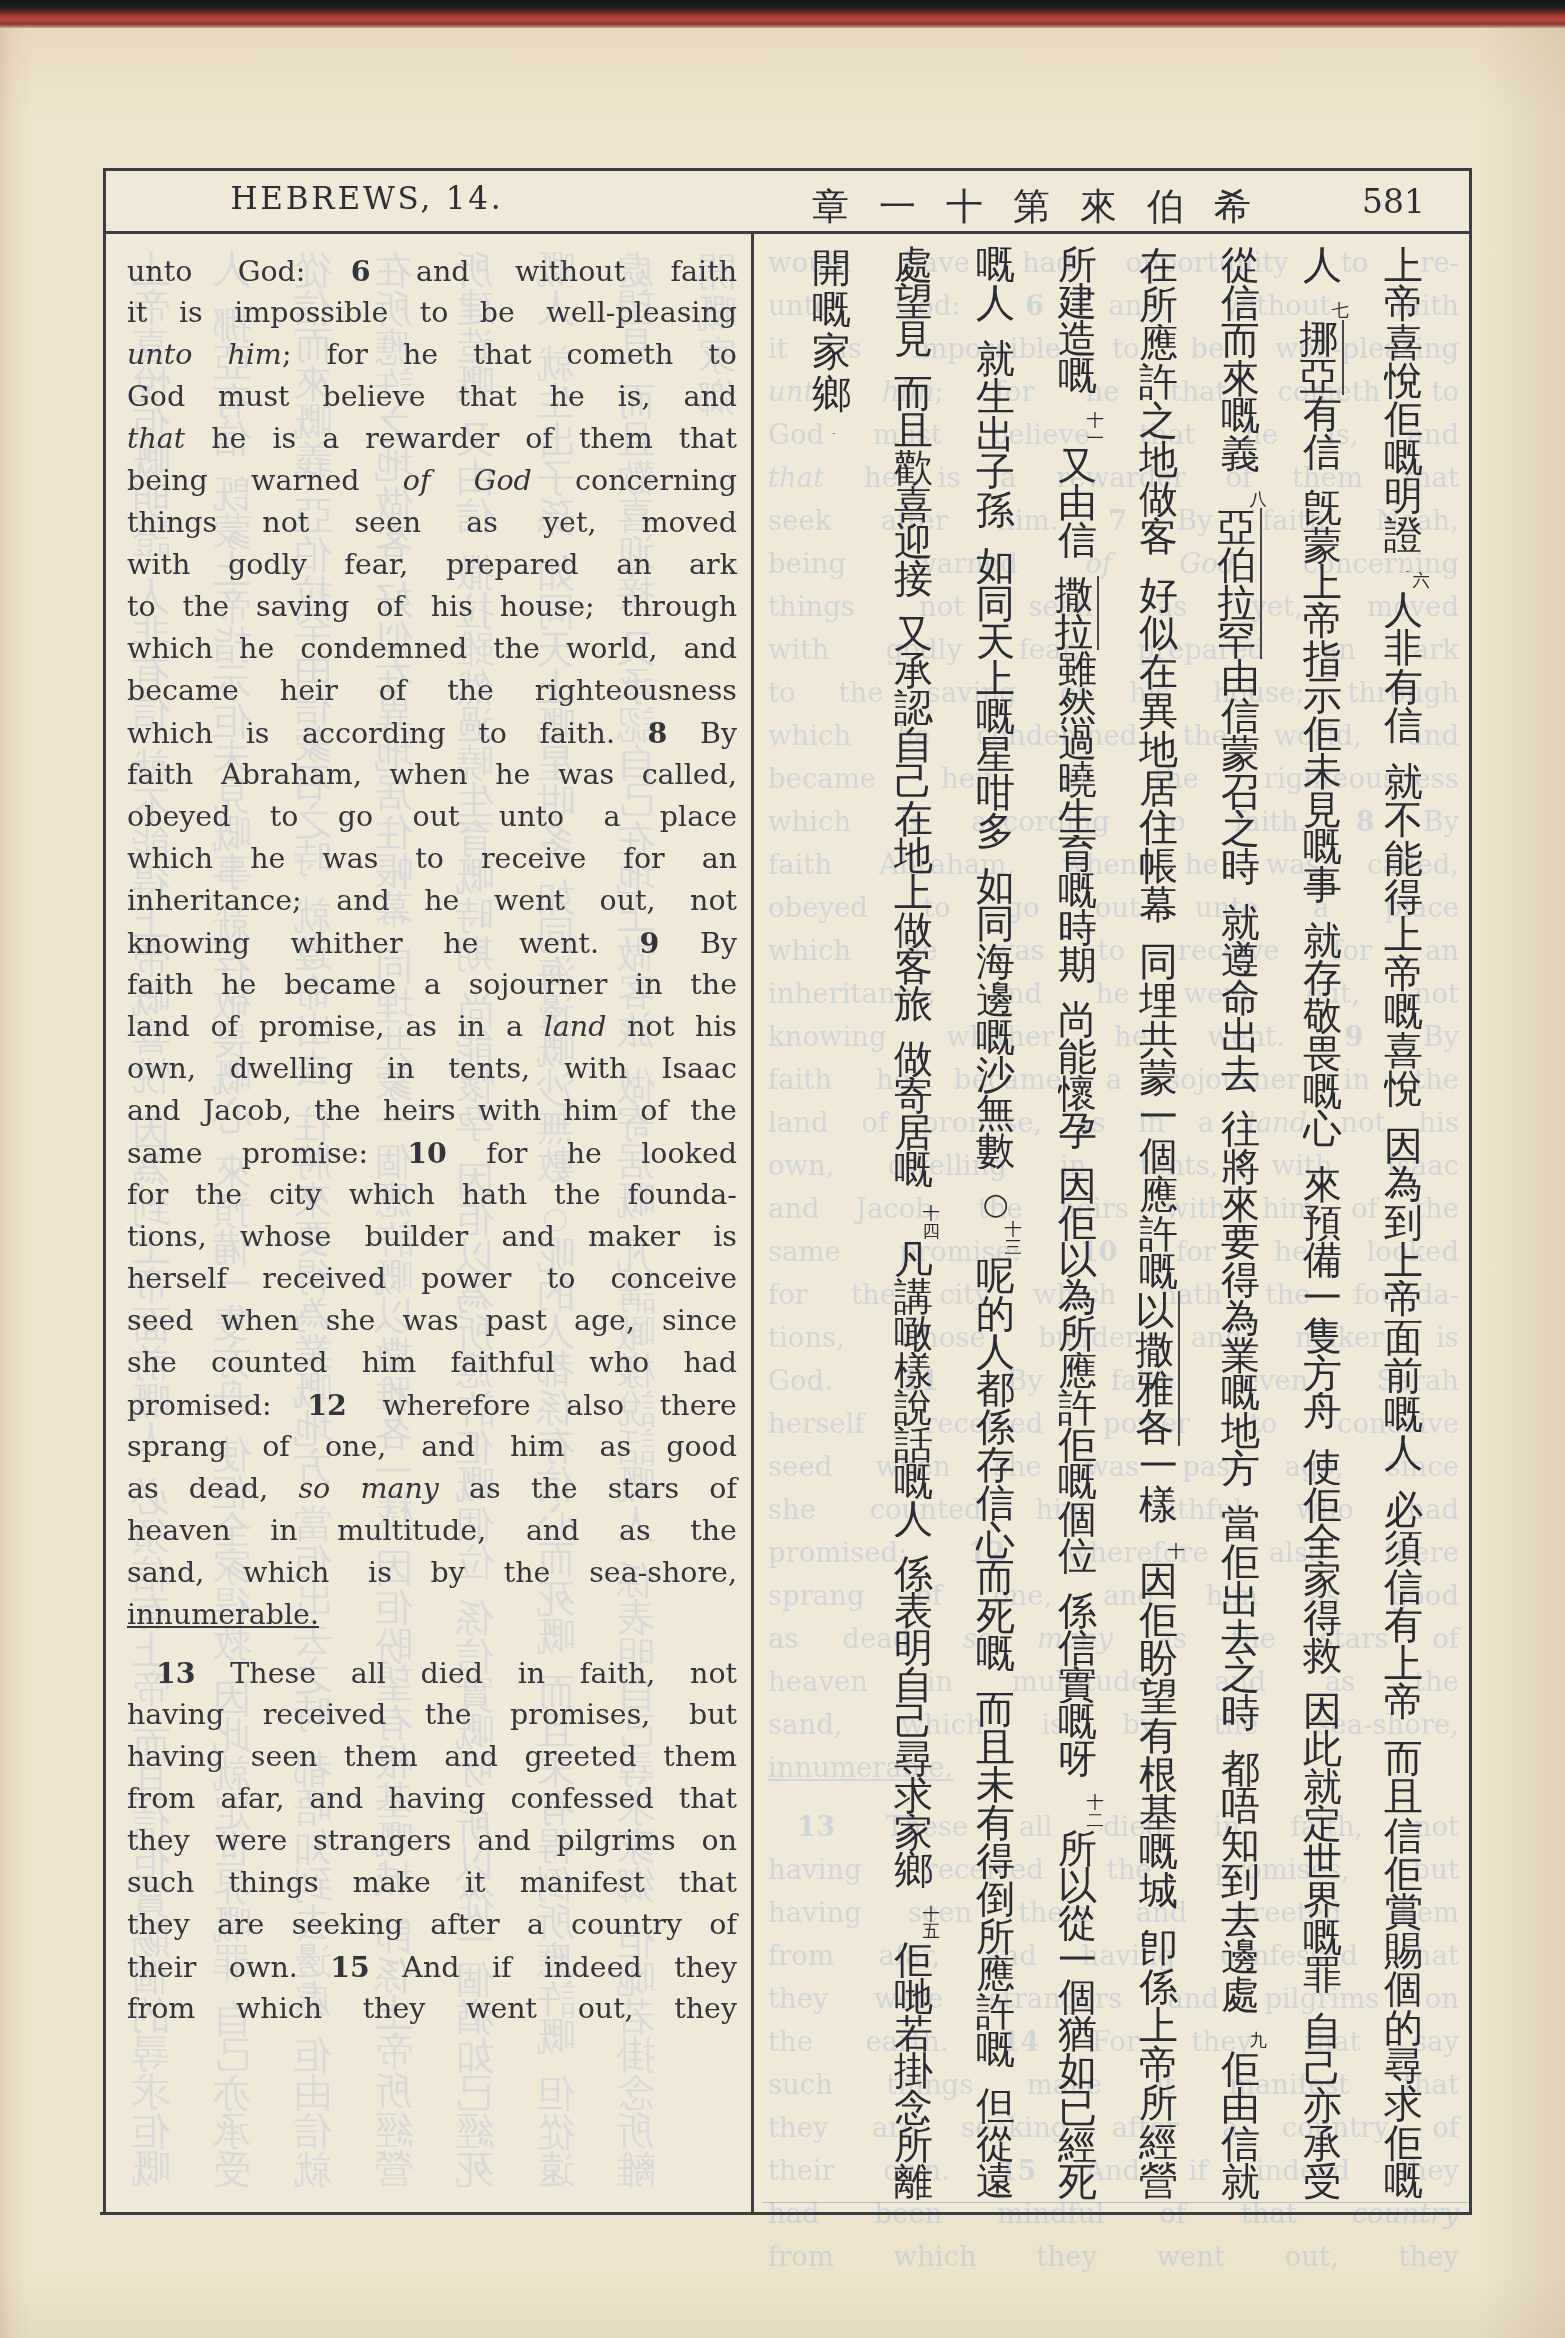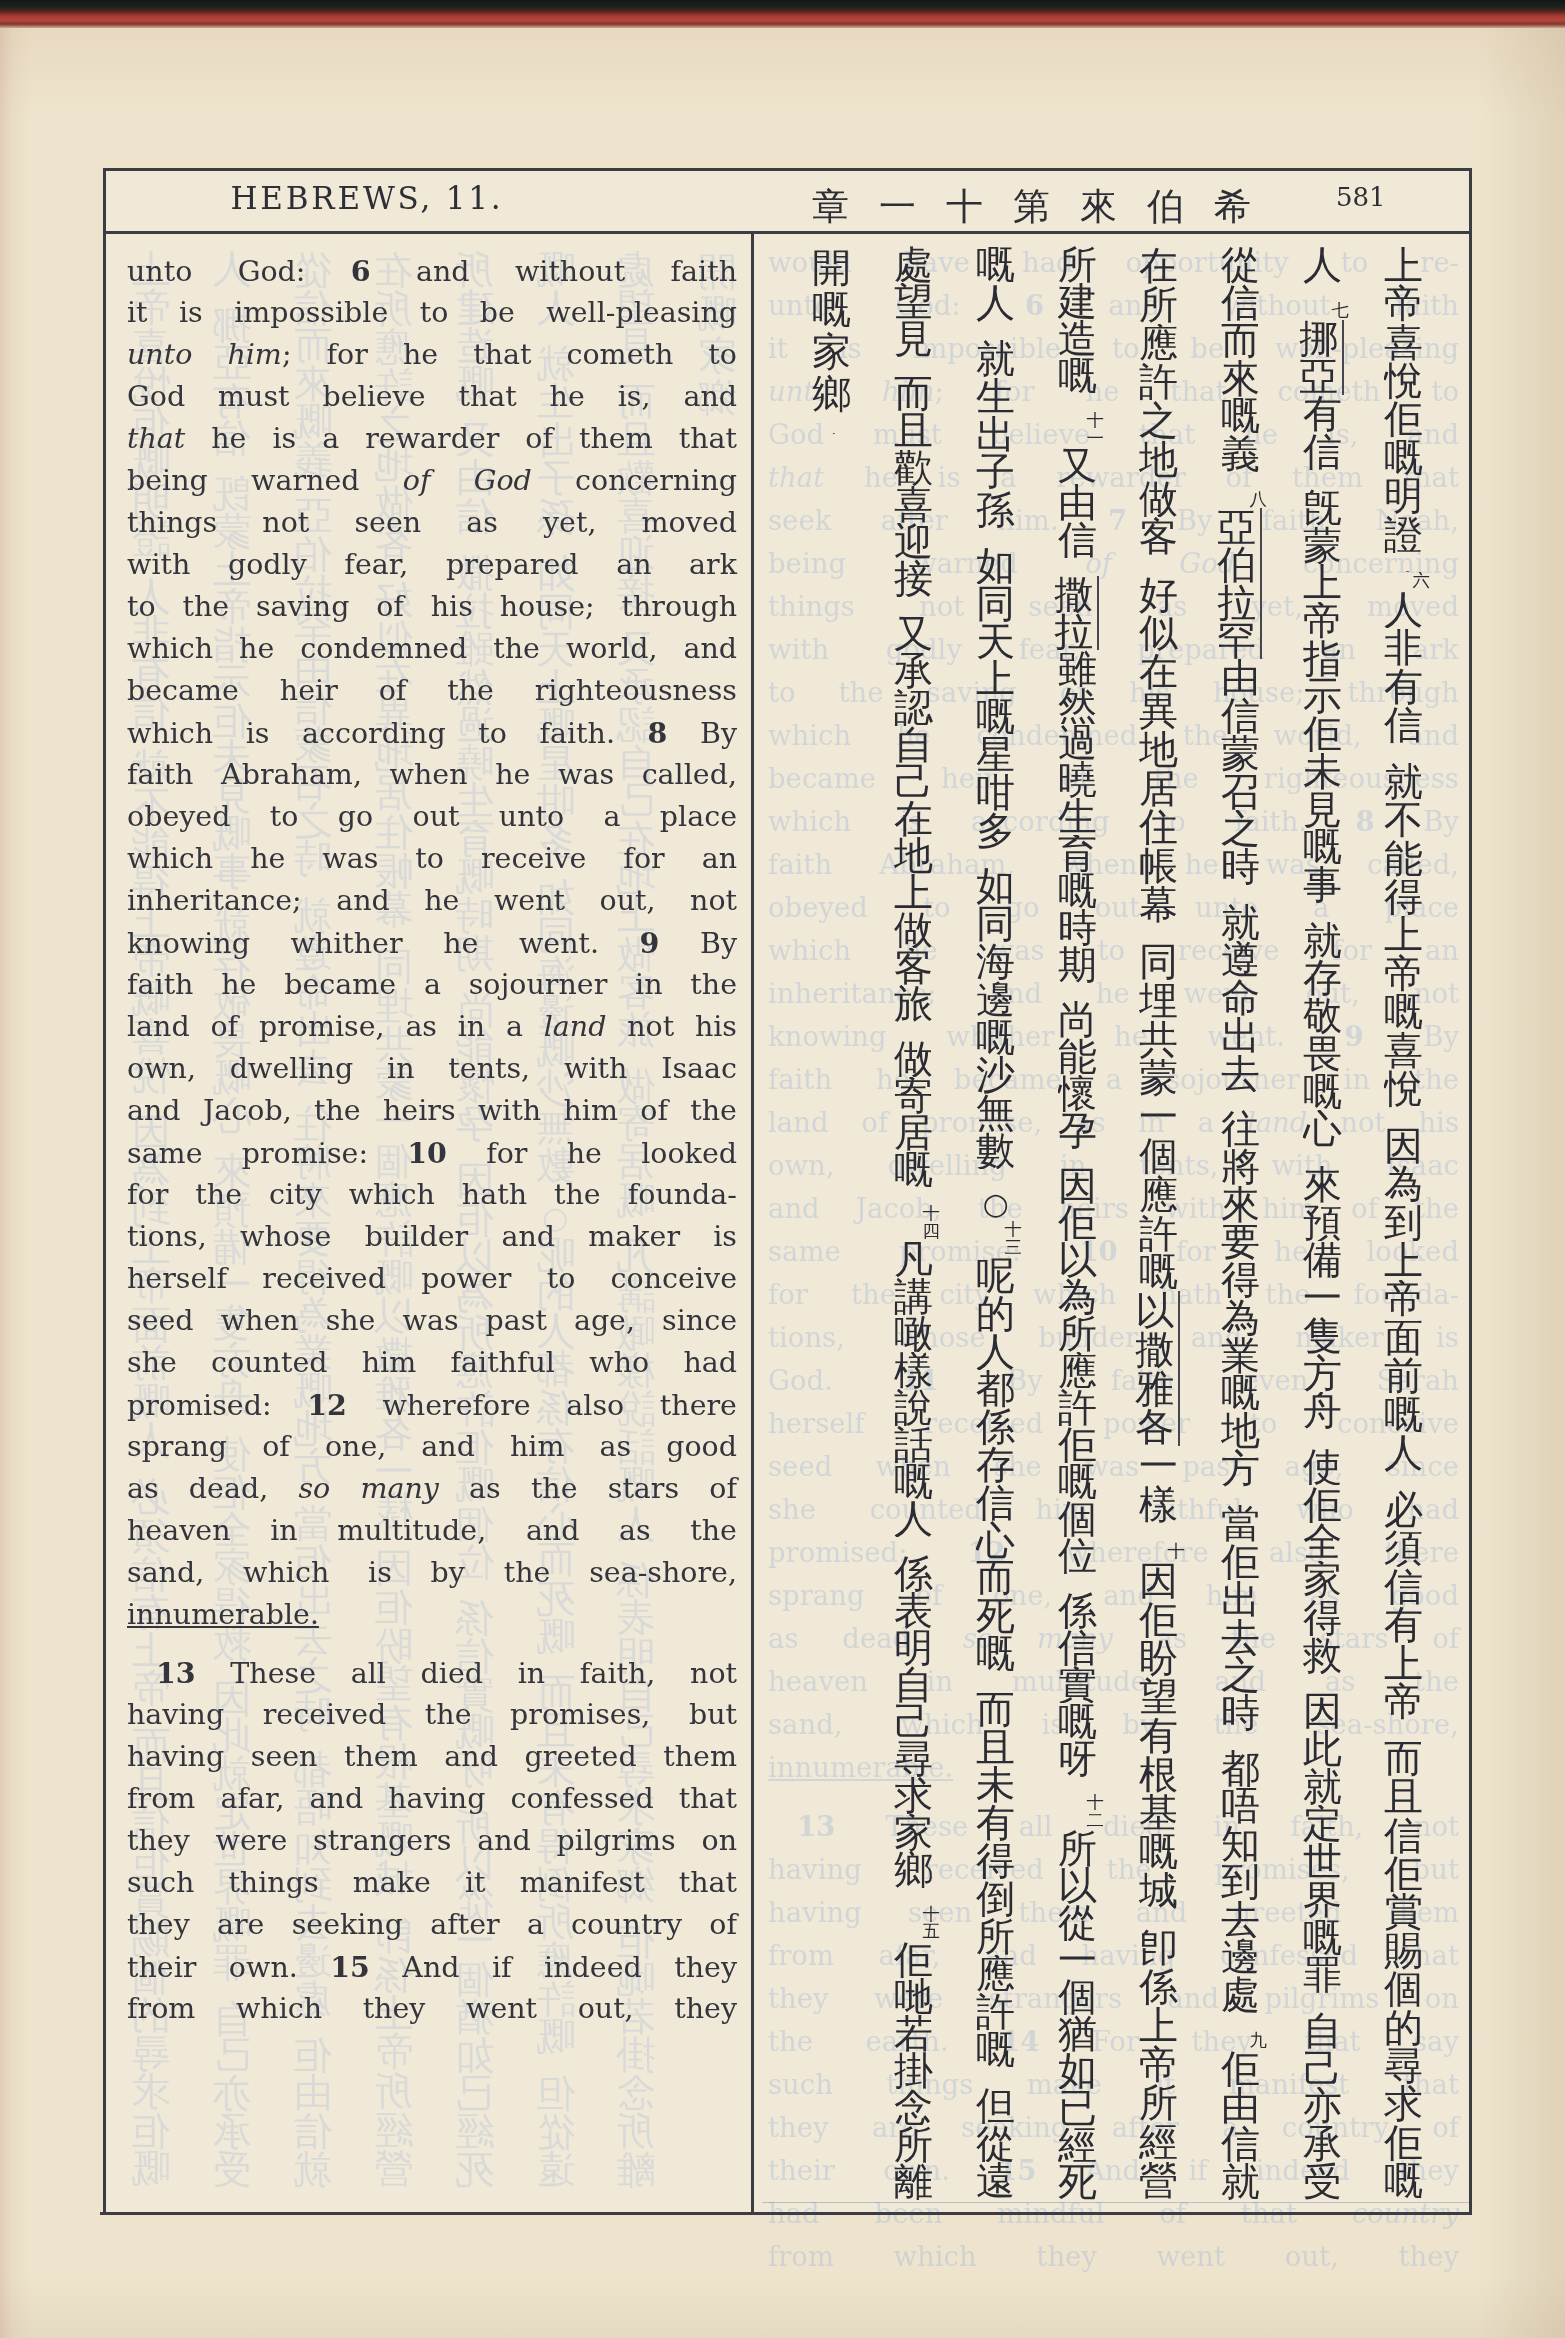--- a/index.html
+++ b/index.html
@@ -33,21 +33,21 @@
   #fr-left{left:103px;top:168px;width:2.8px;height:2047px;}
   #fr-right{left:1469px;top:168px;width:2.8px;height:2047px;}
   #fr-header{left:103px;top:231px;width:1369px;height:2.8px;}
   #fr-divider{left:751px;top:231px;width:2.8px;height:1984px;}
   #fr-bottom-faint{left:762px;top:2202px;width:707px;height:0.9px;background:rgba(120,140,170,.45);}
   
   .hdr{position:absolute;color:#2e2f36;z-index:5;}
   #hdr-left{left:165px;top:180px;width:404px;text-align:center;font-size:31px;letter-spacing:2.8px;}
   #hdr-cn{left:812px;top:182px;font-size:37px;letter-spacing:30px;white-space:nowrap;
           font-family:"DejaVu Sans","Liberation Sans",sans-serif;}
-  #hdr-num{left:1336px;top:182px;width:115px;text-align:left;font-size:26px;}
+  #hdr-num{left:1336px;top:182px;width:115px;text-align:center;font-size:33px;}
   
   #etext{position:absolute;left:127px;top:250px;width:610px;color:#34353c;z-index:2;}
   .eline{
     height:42px;line-height:42px;font-size:28.5px;
     text-align:justify;text-align-last:justify;white-space:nowrap0;
   }
   .eline.left{text-align-last:left;text-decoration:underline;}
   .eline.indent{padding-left:29px;margin-top:16px;}
   .eline b{font-weight:bold;}
   .eline i{font-style:italic;}
@@ -523,21 +523,21 @@
 <div class="vignette"></div>
 
 <div class="fr" id="fr-top"></div>
 <div class="fr" id="fr-bottom"></div>
 <div class="fr" id="fr-left"></div>
 <div class="fr" id="fr-right"></div>
 <div class="fr" id="fr-header"></div>
 <div class="fr" id="fr-divider"></div>
 <div class="fr" id="fr-bottom-faint"></div>
 
-<div class="hdr" id="hdr-left">HEBREWS, 11.</div>
+<div class="hdr" id="hdr-left">HEBREWS, 14.</div>
 <div class="hdr" id="hdr-cn">章一十第來伯希</div>
 <div class="hdr" id="hdr-num">581</div>
 
 <div id="etext">
     <div class="eline">unto God: <b>6</b> and without faith</div>
     <div class="eline">it is impossible to be well-pleasing</div>
     <div class="eline"><i>unto him</i>; for he that cometh to</div>
     <div class="eline">God must believe that he is, and</div>
     <div class="eline"><i>that</i> he is a rewarder of them that</div>
     <div class="eline">being warned <i>of God</i> concerning</div>

